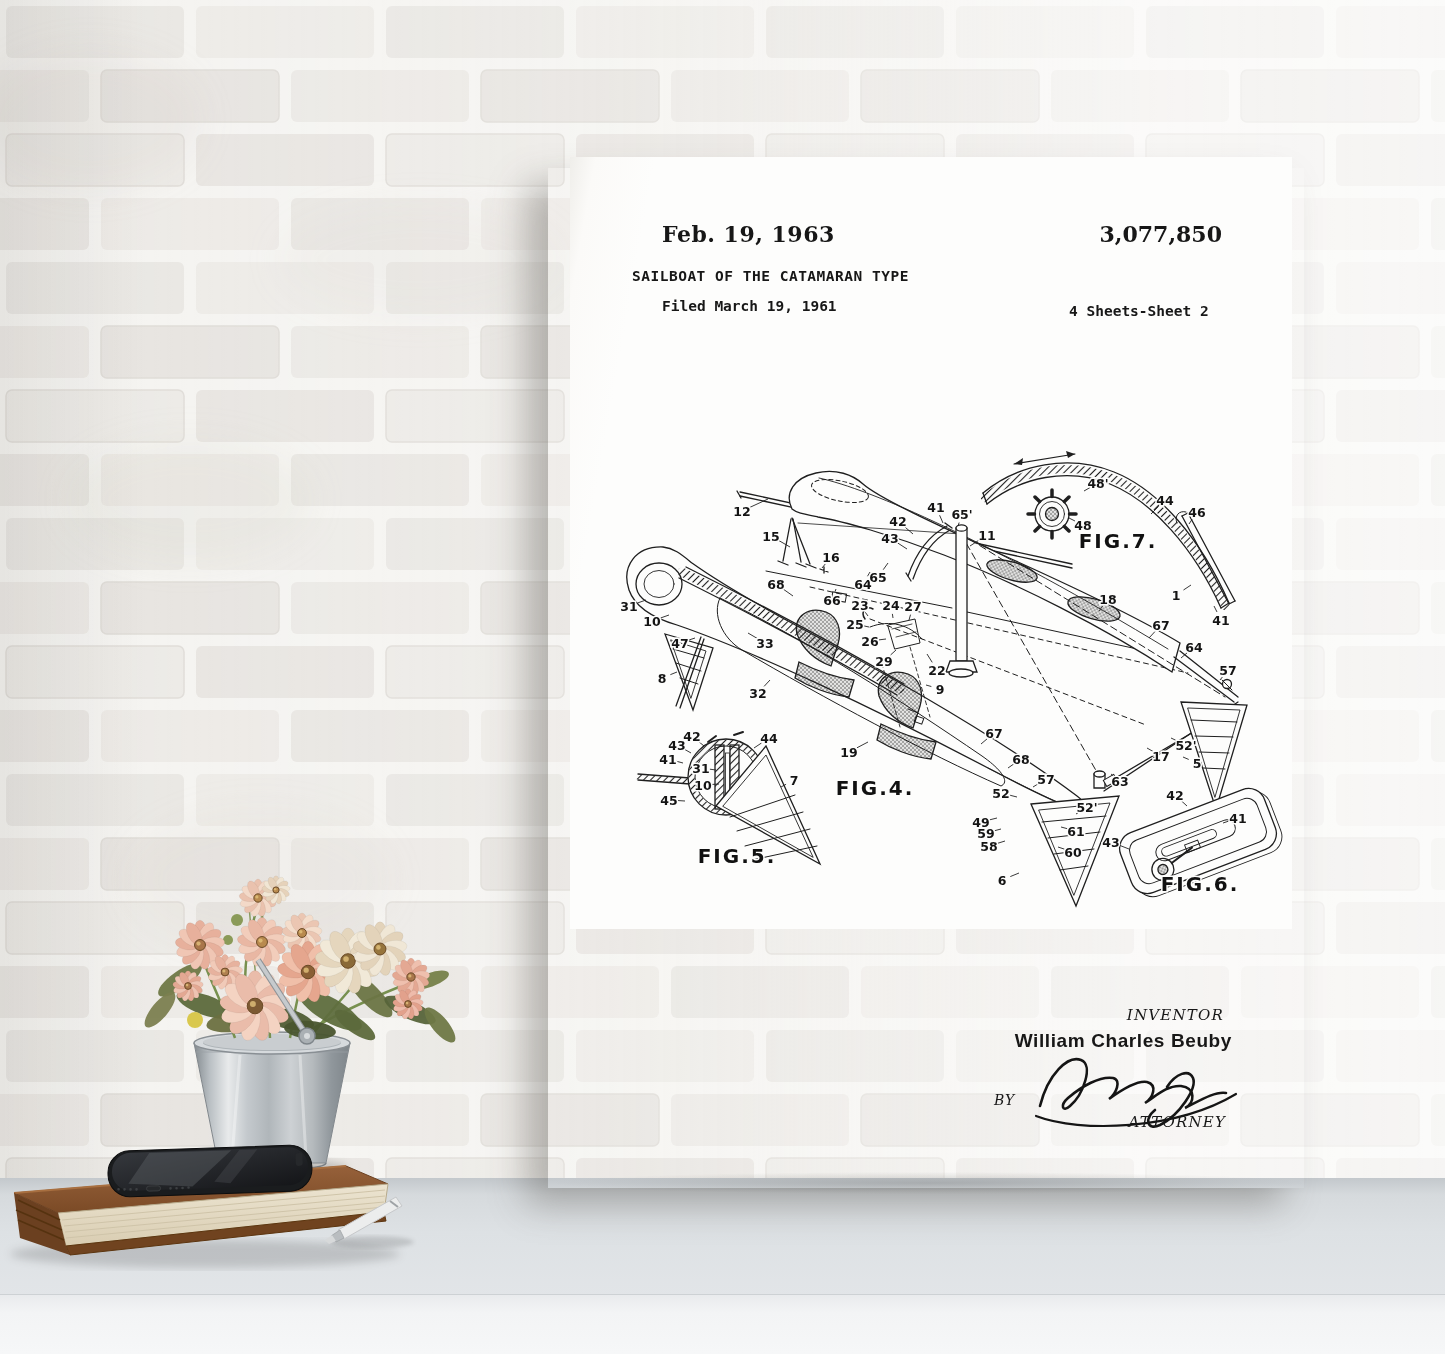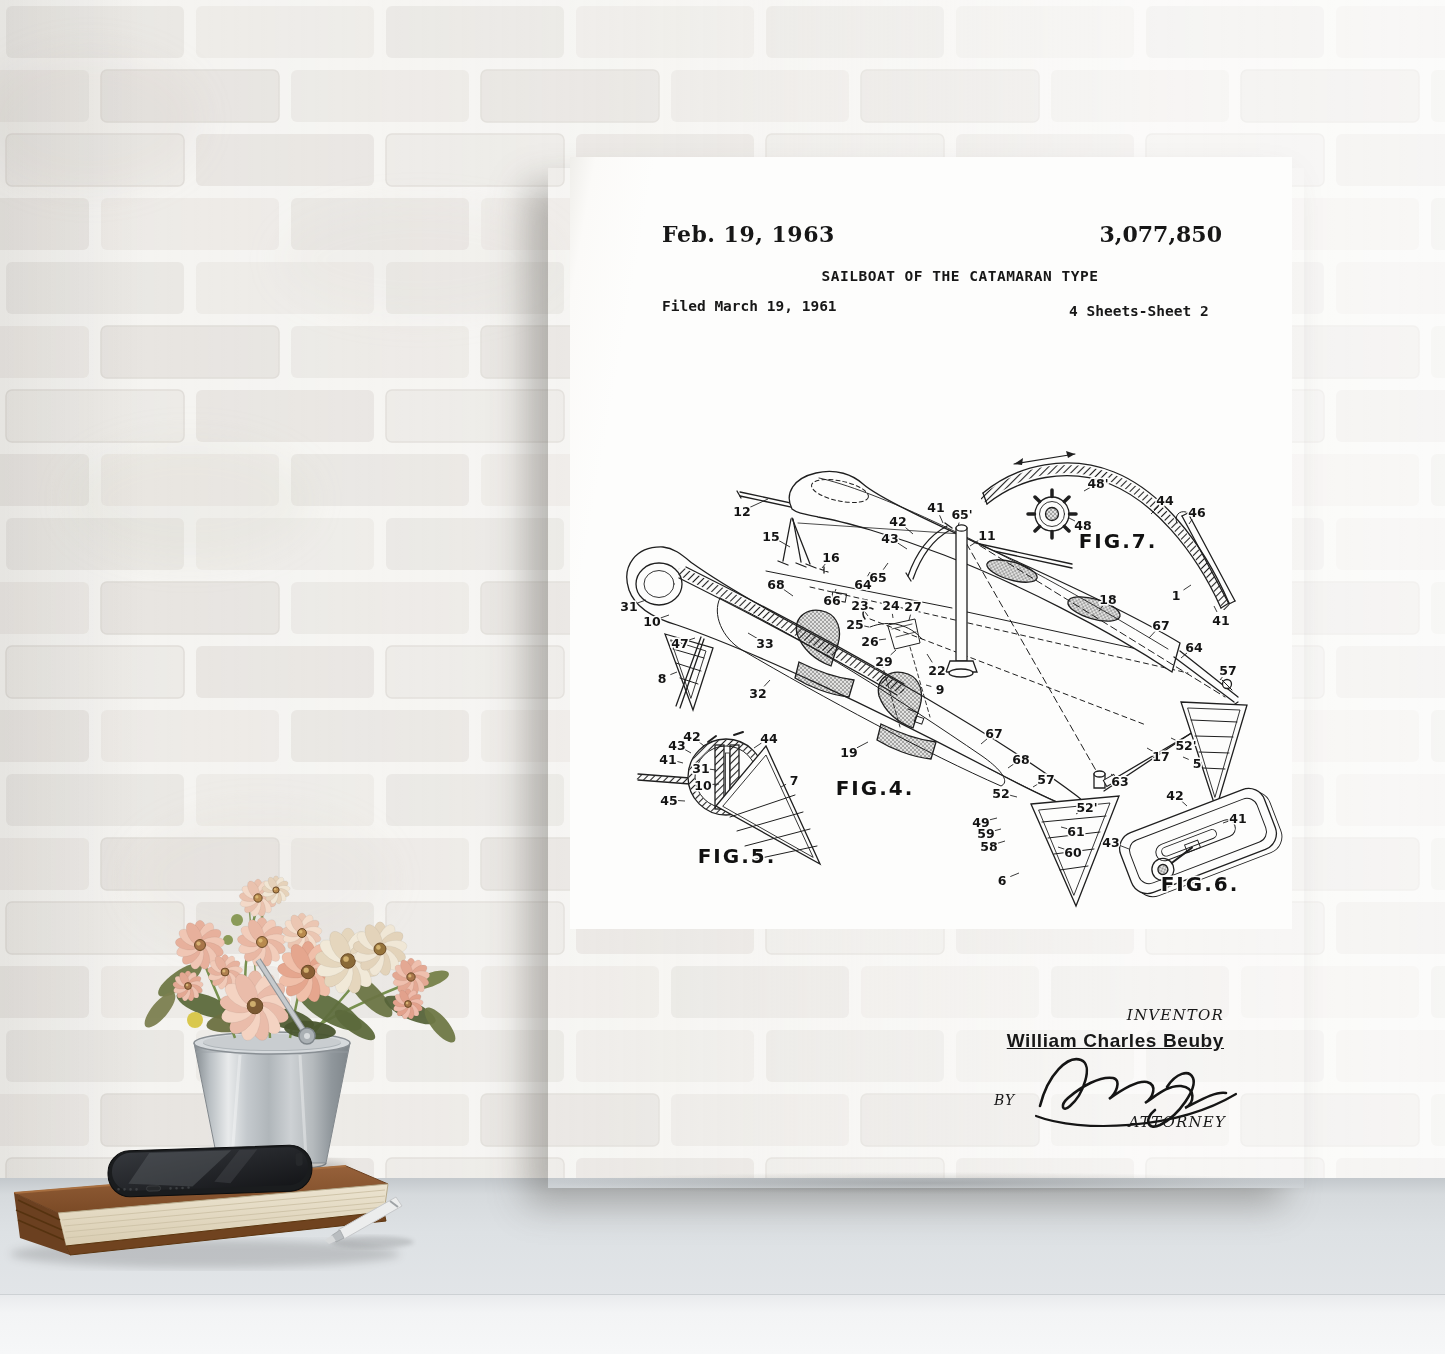--- a/index.html
+++ b/index.html
@@ -15,25 +15,25 @@
   .poster-shadow{position:absolute;left:548px;top:168px;width:756px;height:1020px;
     box-shadow:-22px 16px 34px rgba(84,82,76,.38);}
   .table-shadow{position:absolute;left:556px;top:1172px;width:746px;height:22px;
     background:radial-gradient(ellipse at 50% 50%,rgba(40,40,38,.20),rgba(40,40,38,0) 72%);}
   .poster{position:absolute;left:570px;top:157px;width:722px;height:772px;
     background:linear-gradient(100deg,#efeeea 0,#fbfaf8 3%,#fdfdfc 10%,#fdfdfc 100%);}
   .poster .ptxt{position:absolute;color:#171717;white-space:nowrap;}
   .p-date{left:92px;top:64px;font:bold 22px "DejaVu Serif",serif;letter-spacing:.5px;}
   .p-num{right:70px;top:64px;font:bold 22px "DejaVu Serif",serif;margin-left:20px;}
   .p-name{left:62px;right:0;text-align:center;top:75px;font:bold 16.5px "Liberation Sans",sans-serif;letter-spacing:1.5px;}
-  .p-title{left:62px;right:4px;text-align:center;top:111px;font:bold 14.5px "DejaVu Sans Mono",monospace;letter-spacing:.5px;}
+  .p-title{left:62px;right:4px;top:111px;font:bold 14.5px "DejaVu Sans Mono",monospace;letter-spacing:.5px;}
   .p-filed{left:92px;top:141px;font:bold 14.5px "DejaVu Sans Mono",monospace;}
   .p-sheets{left:499px;top:146px;font:bold 14.5px "DejaVu Sans Mono",monospace;}
   .s-inventor{right:68px;top:849px;font:italic 15px "DejaVu Serif",serif;letter-spacing:1.2px;}
-  .s-name{right:68px;top:873px;font:bold 19px "Liberation Sans",sans-serif;letter-spacing:.6px;text-decoration:underline;}
+  .s-name{right:60px;top:873px;font:bold 19px "Liberation Sans",sans-serif;letter-spacing:.6px;}
   .s-by{left:424px;top:935px;font:italic 14px "DejaVu Serif",serif;letter-spacing:1px;}
   .s-att{right:66px;top:956px;font:italic 15px "DejaVu Serif",serif;letter-spacing:1.2px;}
   .drawing{position:absolute;left:0;top:0;}
   .plbl{font:bold 12.5px "DejaVu Sans",sans-serif;fill:#141414;paint-order:stroke;stroke:#fdfdfc;stroke-width:3px;}
   .flbl{font:bold 20px "DejaVu Sans",sans-serif;fill:#111;letter-spacing:2px;paint-order:stroke;stroke:#fdfdfc;stroke-width:3px;}
   .props{position:absolute;left:0;top:860px;}
 </style>
 </head>
 <body>
 

